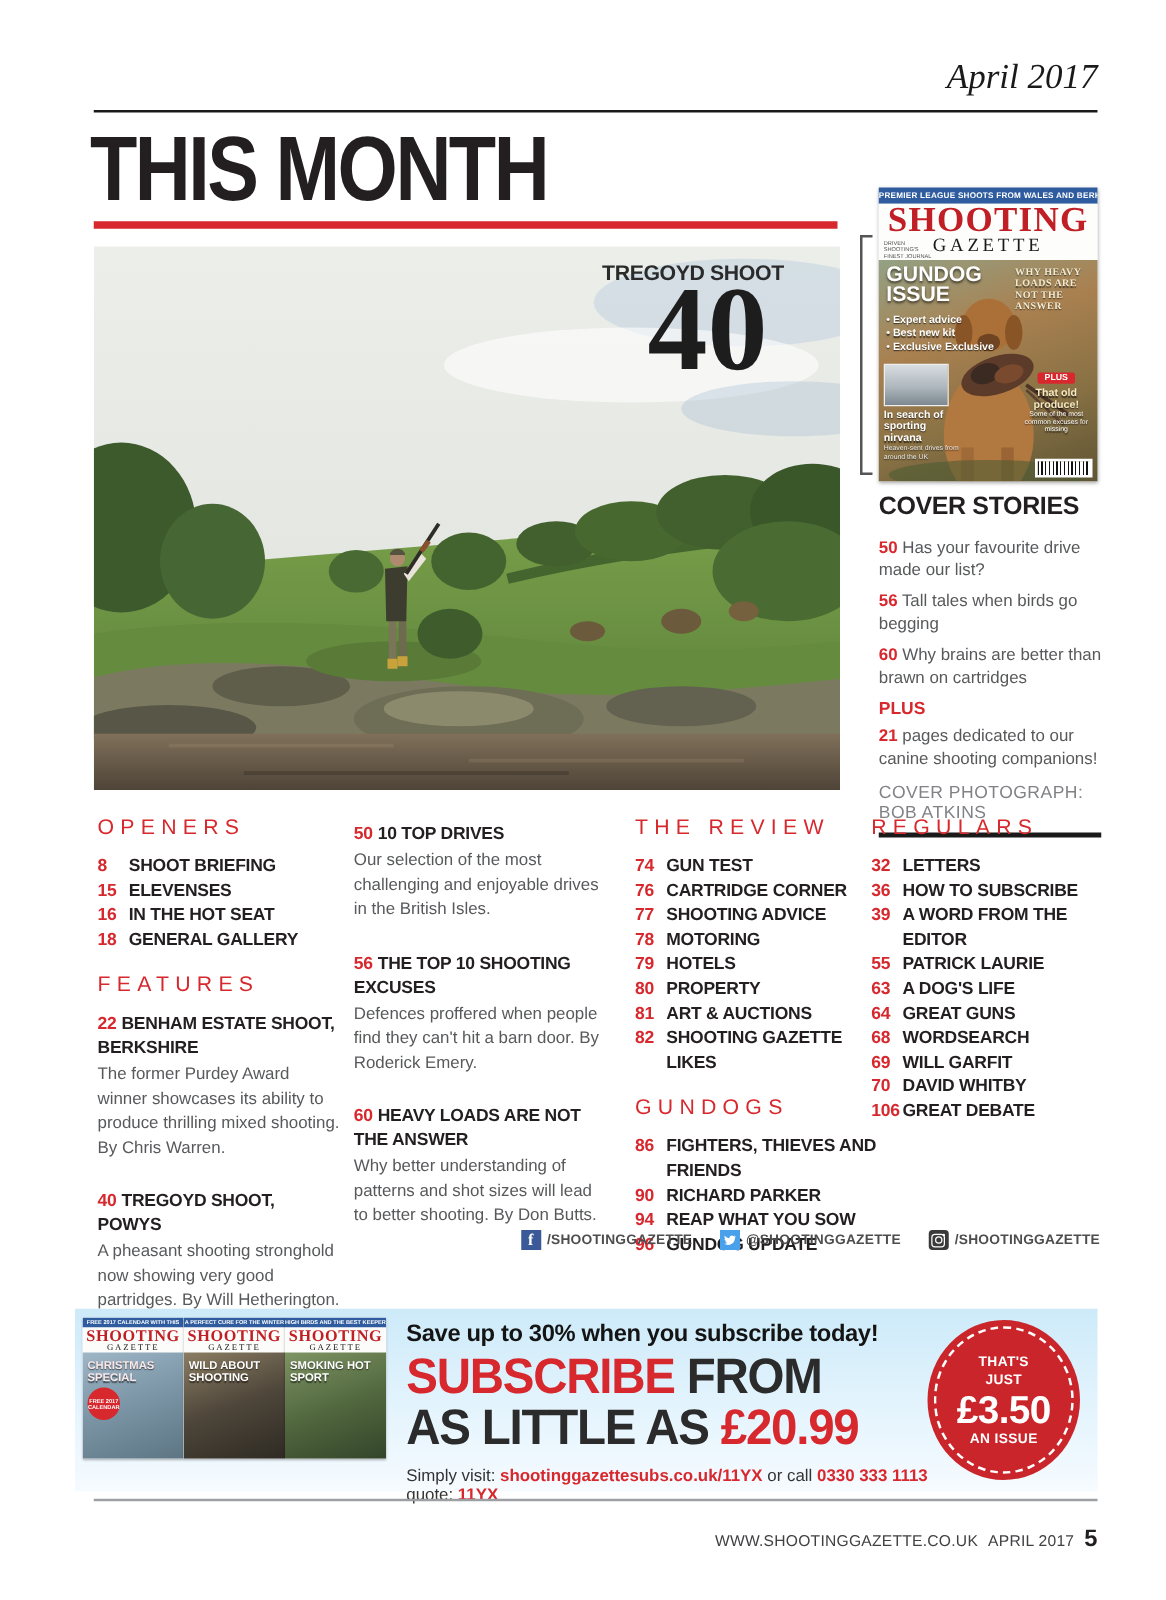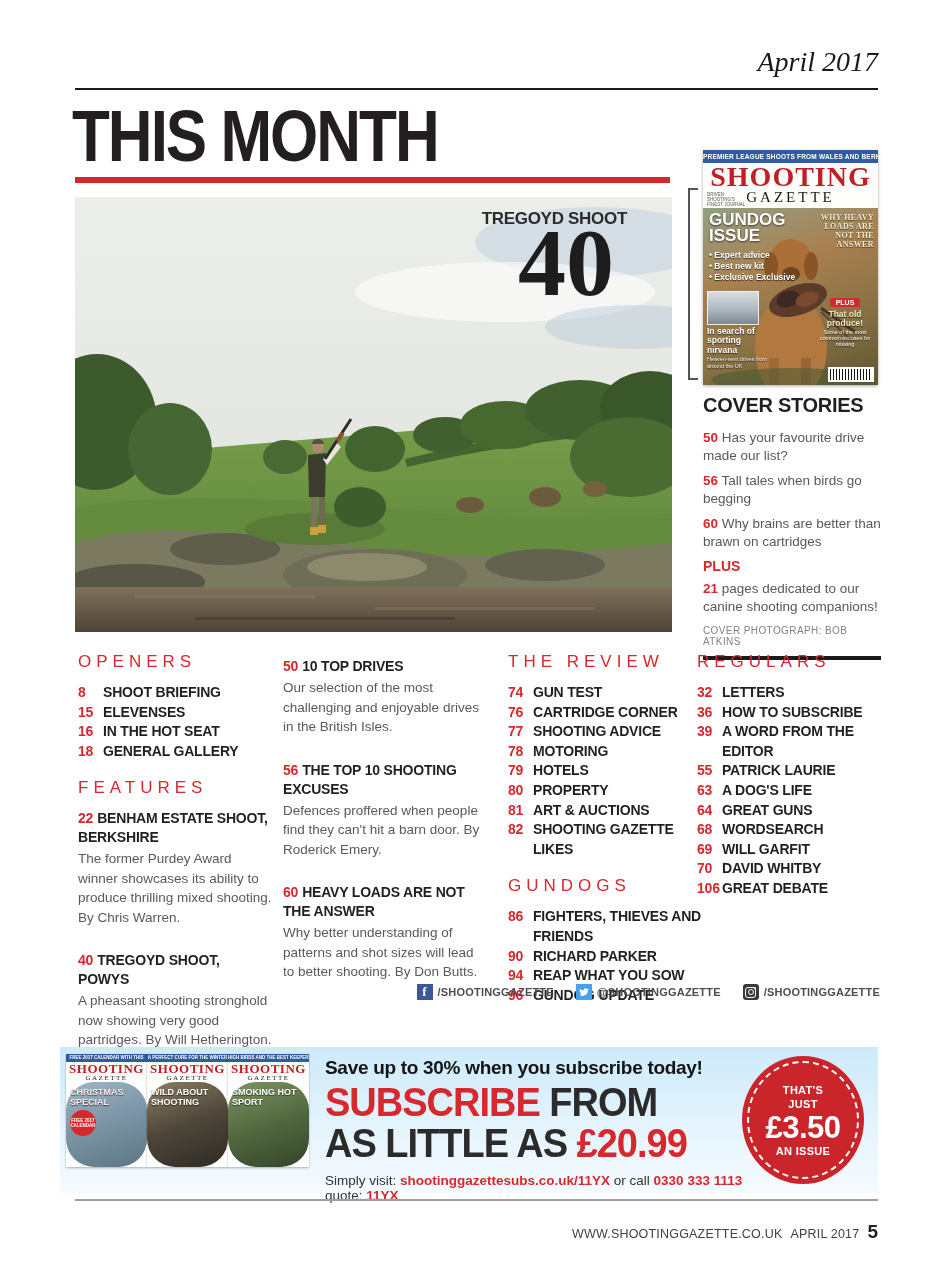--- a/index.html
+++ b/index.html
@@ -26,38 +26,38 @@
   .cover { position:absolute; top:150px; left:703px; width:175px; height:235px; box-shadow:0 1px 3px rgba(0,0,0,.35); background:#fff; }
   .cover-band { height:13px; background:#2e5c9e; color:#fff; font-size:6.5px; font-weight:bold; letter-spacing:.2px; text-align:center; line-height:13px; white-space:nowrap; overflow:hidden; }
   .cover-masthead { position:relative; height:45px; background:#fdfdfb; text-align:center; }
   .cover-masthead .shooting { font-family:"Liberation Serif", serif; font-weight:bold; font-size:28px; color:#c01f25; letter-spacing:1px; line-height:28px; }
   .cover-masthead .gazette { font-family:"Liberation Serif", serif; font-size:15px; color:#1a1a1a; letter-spacing:3px; line-height:13px; }
   .cover-tagline { position:absolute; left:4px; top:29px; width:40px; font-size:4.5px; color:#555; text-align:left; line-height:5px; }
   .cover-photo { position:relative; height:177px; background:linear-gradient(160deg,#93a184 0%,#a98050 35%,#8a7245 65%,#5f5534 100%); overflow:hidden; }
   .cover-photo svg { position:absolute; inset:0; width:100%; height:100%; }
   .cv-issue { position:absolute; left:6px; top:4px; color:#fff; font-weight:bold; font-size:17px; line-height:16px; text-shadow:0 1px 2px rgba(0,0,0,.6); }
   .cv-bullets { position:absolute; left:6px; top:42px; color:#fff; font-weight:bold; font-size:8.5px; line-height:11px; text-shadow:0 1px 1px rgba(0,0,0,.7); }
-  .cv-right { position:absolute; right:4px; top:5px; width:62px; text-align:right; color:#f2ecd2; font-family:"Liberation Serif", serif; font-weight:bold; font-size:8px; line-height:9px; letter-spacing:.4px; text-shadow:0 1px 1px rgba(0,0,0,.6); }
+  .cv-right { position:absolute; right:4px; top:5px; width:62px; color:#f2ecd2; font-family:"Liberation Serif", serif; font-weight:bold; font-size:8px; line-height:9px; letter-spacing:.4px; text-shadow:0 1px 1px rgba(0,0,0,.6); }
   .cv-inset { position:absolute; left:4px; bottom:16px; width:62px; }
   .cv-inset-img { width:52px; height:34px; background:linear-gradient(#d8dde1 0%,#aeb7bd 55%,#7d8890 100%); border:1px solid #eee; margin-bottom:2px; }
   .cv-inset-title { color:#fff; font-weight:bold; font-size:8.5px; line-height:9.5px; text-shadow:0 1px 1px rgba(0,0,0,.7); }
   .cv-inset-sub { color:#eee; font-size:5.5px; line-height:6.5px; margin-top:1px; text-shadow:0 1px 1px rgba(0,0,0,.7); }
   .cv-plus { position:absolute; right:4px; bottom:38px; width:58px; text-align:center; }
   .cv-plus-badge { display:inline-block; background:#d7282e; color:#fff; font-weight:bold; font-size:7px; padding:1px 6px; border-radius:2px; }
   .cv-plus-title { color:#f6e9c3; font-weight:bold; font-size:8.5px; line-height:9px; margin-top:1px; text-shadow:0 1px 1px rgba(0,0,0,.7); }
   .cv-plus-sub { color:#fff; font-size:5.5px; line-height:6px; margin-top:1px; text-shadow:0 1px 1px rgba(0,0,0,.7); }
   .cv-barcode { position:absolute; right:4px; bottom:3px; width:46px; height:15px; background:repeating-linear-gradient(90deg,#111 0 1px,#fff 1px 3px); border:2px solid #fff; }
 
   
   .cover-stories { position:absolute; top:394px; left:703px; width:178px; }
   .cs-heading { font-size:20px; font-weight:bold; letter-spacing:-0.3px; margin-bottom:12px; color:#231f20; }
   .cs-item { font-size:13.5px; line-height:17.5px; color:#58595b; margin-bottom:8px; }
   .cs-item .num { color:#d7282e; font-weight:bold; }
   .cs-plus { color:#d7282e; font-weight:bold; font-size:14px; margin:4px 0 6px; }
-  .cs-credit { font-size:10px; color:#808285; letter-spacing:.4px; margin-top:10px; }
+  .cs-credit { font-size:14px; color:#808285; letter-spacing:.4px; margin-top:10px; }
   .cs-rule { height:4px; background:#1a1a1a; margin-top:9px; }
 
   
   .col { position:absolute; top:652px; }
   .col1 { left:78px; width:196px; }
   .col2 { left:283px; width:198px; padding-top:5px; }
   .col3 { left:508px; width:200px; }
   .col4 { left:697px; width:185px; }
   .sec-heading { color:#d7282e; font-size:17px; letter-spacing:5px; margin-bottom:11px; font-weight:400; }
   .toc-item { display:flex; font-weight:bold; font-size:14px; line-height:19.6px; color:#231f20; letter-spacing:-0.2px; }
@@ -80,21 +80,21 @@
   .icon-ig .dot { position:absolute; right:3px; top:3px; width:2px; height:2px; background:#fff; border-radius:50%; }
 
   
   .banner { position:absolute; top:1047px; left:60px; width:818px; height:146px; background:linear-gradient(#cdeaf9 0%, #e4f4fd 55%, #f6fbff 100%); }
   .mini-covers { position:absolute; left:6px; top:7px; display:flex; }
   .mini-cover { width:81px; height:113px; background:#fff; box-shadow:0 1px 2px rgba(0,0,0,.3); margin-right:0; position:relative; overflow:hidden; }
   .mc-band { height:8px; background:#2e5c9e; color:#fff; font-size:4.5px; font-weight:bold; text-align:center; line-height:8px; white-space:nowrap; overflow:hidden; }
   .mc-head { height:20px; background:#fcfcfa; text-align:center; }
   .mc-head .shooting { font-family:"Liberation Serif", serif; font-weight:bold; font-size:13px; color:#c01f25; line-height:13px; letter-spacing:.5px; }
   .mc-head .gazette { font-family:"Liberation Serif", serif; font-size:7px; color:#222; letter-spacing:1.5px; line-height:6px; }
-  .mc-photo { position:relative; height:85px;border-radius:28px; }
+  .mc-photo { position:relative; height:85px; }
   .mc1 .mc-photo { background:linear-gradient(160deg,#9fb6c6 0%,#7d97a8 45%,#5d7583 100%); }
   .mc2 .mc-photo { background:linear-gradient(160deg,#8b7d63 0%,#4e463a 50%,#2e2a23 100%); }
   .mc3 .mc-photo { background:linear-gradient(160deg,#7e9464 0%,#52683f 50%,#33452a 100%); }
   .mc-title { position:absolute; left:4px; top:6px; color:#fff; font-weight:bold; font-size:9px; line-height:9.5px; text-shadow:0 1px 1px rgba(0,0,0,.6); }
   .mc1 .mc-title { color:#fbe9e9; }
   .mc-badge { position:absolute; left:4px; top:28px; width:26px; height:26px; border-radius:50%; background:#d7282e; color:#fff; font-size:4.5px; font-weight:bold; display:flex; align-items:center; justify-content:center; text-align:center; line-height:5px; padding:2px; }
   .banner-text { position:absolute; left:265px; top:10px; width:430px; }
   .bt-headline { font-size:19px; font-weight:bold; color:#141414; letter-spacing:-0.3px; }
   .bt-line { font-size:38px; font-weight:bold; letter-spacing:-1px; line-height:37px; color:#2b2b2b; margin-top:4px; transform:scaleY(1.05); transform-origin:left top; }
   .bt-line:first-of-type { margin-top:8px; }

